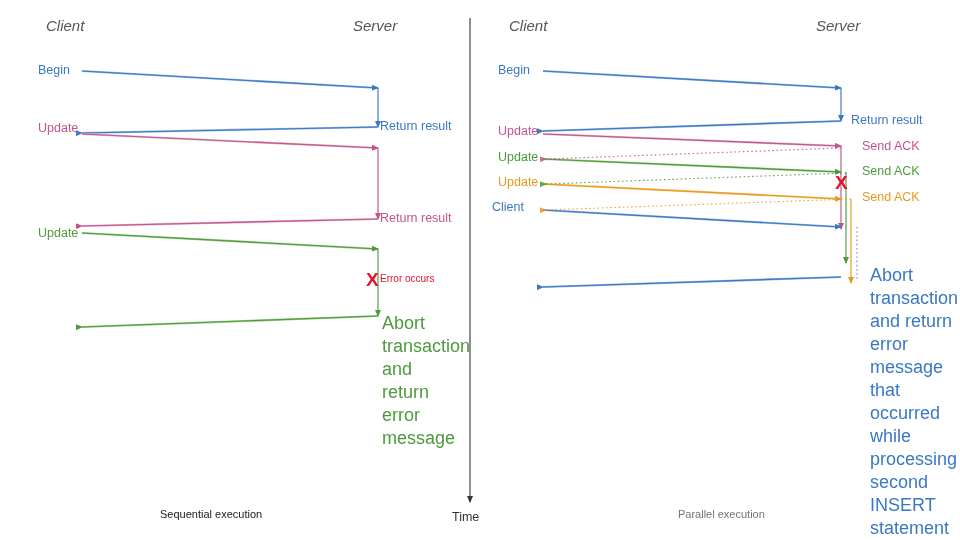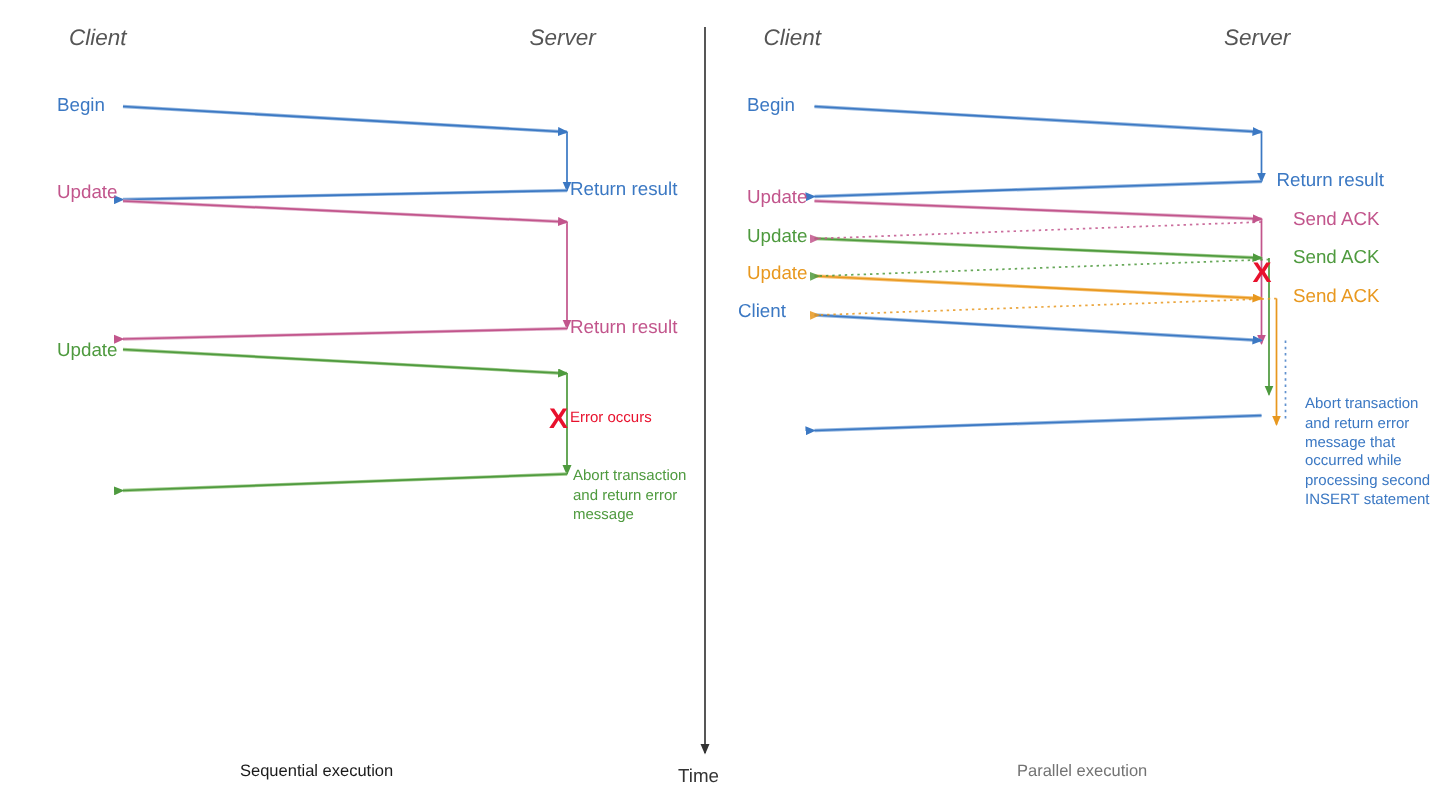--- a/index.html
+++ b/index.html
@@ -13,21 +13,21 @@
   svg#diagram{position:absolute;left:0;top:0;width:960px;height:540px;}
 
   .lane-title{
     position:absolute;font-style:italic;font-size:15px;color:#555555;
     white-space:nowrap;
   }
   .msg-label{
     position:absolute;font-size:12.5px;white-space:nowrap;line-height:1.18;
   }
   .block-label{
-    position:absolute;font-size:10px;line-height:1.28;white-space:normal;
+    position:absolute;font-size:18px;line-height:1.28;white-space:normal;
   }
   .err-label{
     position:absolute;font-size:10px;color:#e8112d;white-space:nowrap;text-align:right;
   }
   .err-x{
     position:absolute;font-size:19px;font-weight:bold;color:#e8112d;
     line-height:1;white-space:nowrap;
   }
   .caption{
     position:absolute;font-size:11px;color:#1a1a1a;white-space:nowrap;

